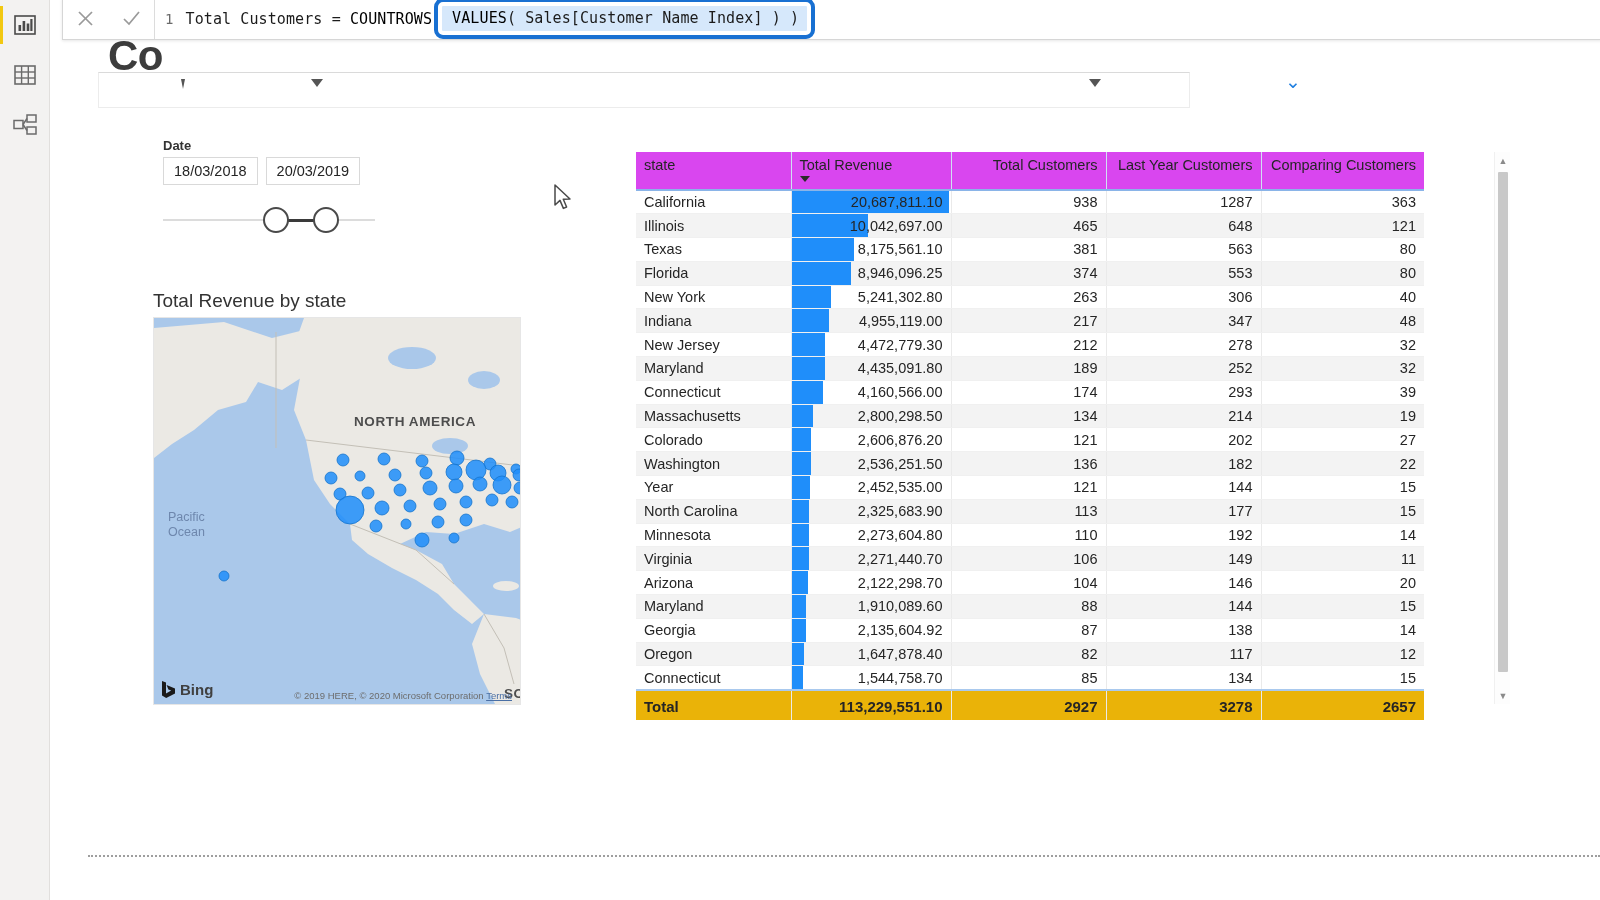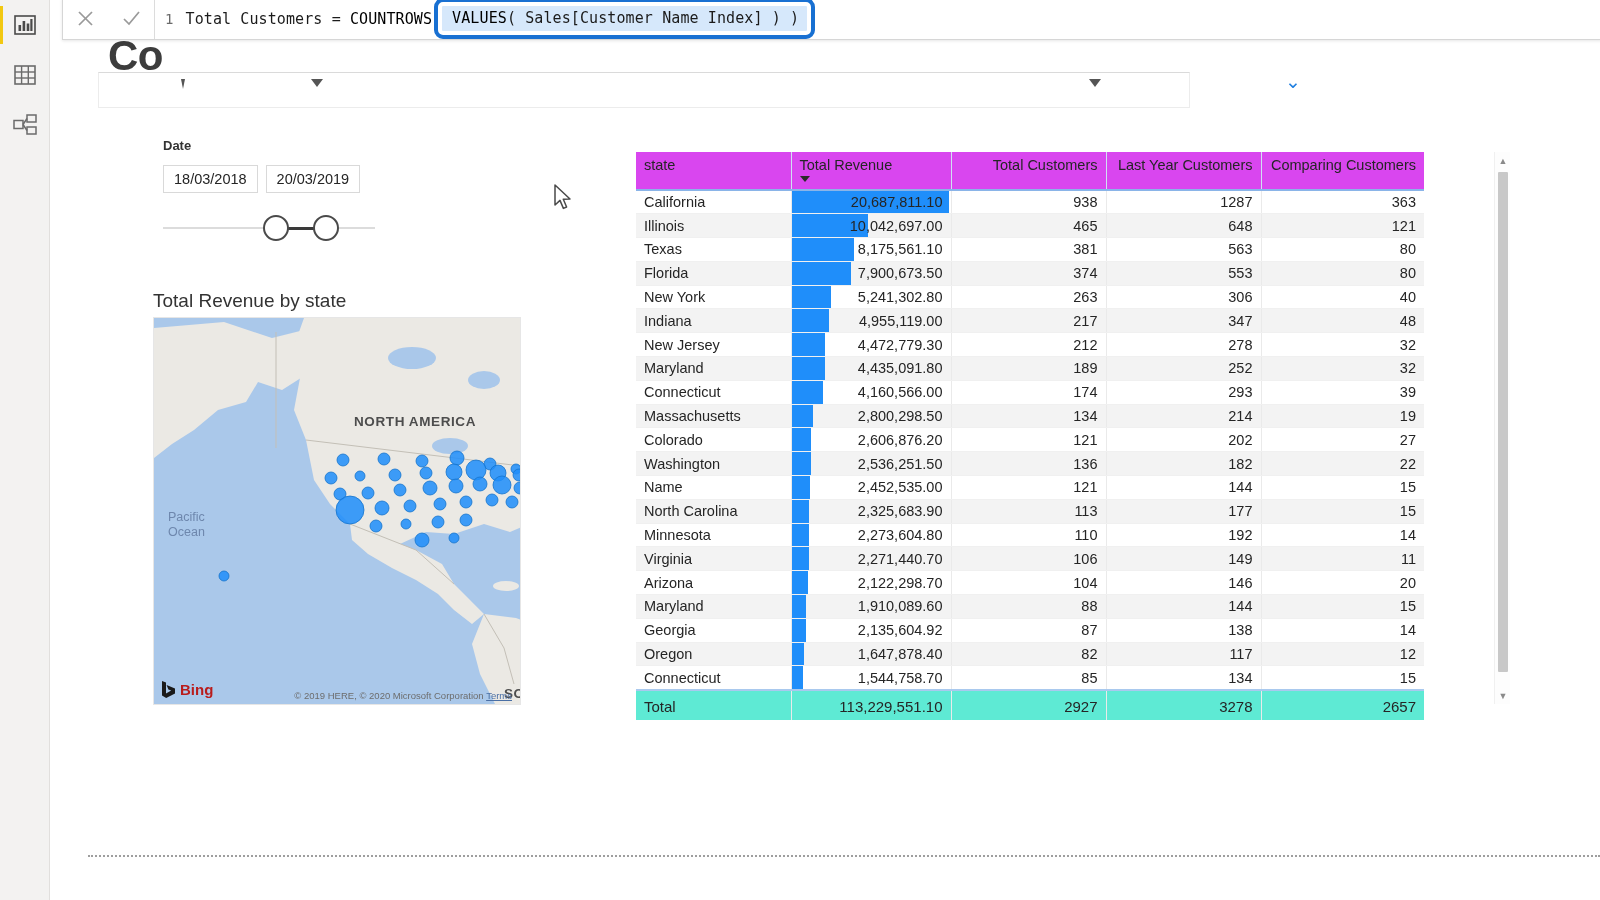--- a/index.html
+++ b/index.html
@@ -71,21 +71,21 @@
   .ribbon-strip .caret.thin {
     border-left-width: 2px; border-right-width: 2px; border-top-width: 10px;
   }
   .ribbon-chev {
     position: absolute; left: 1285px; top: 70px; z-index: 7;
     color: #1f7fe0; font-size: 19px;
   }
 
   
   .slicer { position: absolute; left: 163px; top: 138px; width: 230px; }
-  .slicer-label { font-size: 13px; font-weight: bold; color: #333; margin-bottom: 12px; }
+  .slicer-label { font-size: 13px; font-weight: bold; color: #333; margin-bottom: 4px; }
   .slicer-inputs { display: flex; gap: 8px; }
   .slicer-box {
     border: 1px solid #d9d9d9; background: #fff; padding: 5px 10px;
     font-size: 14.5px; color: #252525; min-width: 92px; text-align: center; cursor: pointer;
   }
   .slider-track {
     position: relative; margin-top: 22px; width: 212px; height: 26px;
   }
   .slider-line {
     position: absolute; left: 0; top: 12px; width: 212px; height: 2px; background: #dcdcdc;
@@ -110,21 +110,21 @@
   .map-svg { position: absolute; left: 0; top: 0; }
   .map-label {
     position: absolute; font-family: "Liberation Sans", sans-serif;
     font-weight: bold; color: #4d4d4d; pointer-events: none;
   }
   .lbl-na { left: 200px; top: 96px; font-size: 13.5px; letter-spacing: .6px; }
   .lbl-sa { left: 350px; top: 368px; font-size: 13.5px; letter-spacing: .6px; }
   .lbl-po { left: 14px; top: 192px; font-size: 12.5px; color: #6e87ad; font-weight: normal; line-height: 15px; }
   .bing {
     position: absolute; left: 8px; bottom: 6px; display: flex; align-items: center; gap: 5px;
-    color: #b91c1c; font-size: 15px; font-weight: bold;
+    color: #404040; font-size: 15px; font-weight: bold;
   }
   .attrib {
     position: absolute; right: 8px; bottom: 3px; font-size: 9.5px; color: #6d6d6d;
   }
   .attrib .terms { color: #4a6fa5; text-decoration: underline; }
 
   
   .tbl-wrap {
     position: absolute; left: 636px; top: 152px; width: 876px; height: 570px;
   }
@@ -151,22 +151,22 @@
   tr.alt td { background: #f3f3f3; }
   td.revcell {
     position: relative; text-align: right; padding-right: 8px;
     border-left: 1px solid #eaeaea;
   }
   .bar {
     position: absolute; left: 0; top: 0; bottom: 0; background: #1f8efa; z-index: 0;
   }
   .revtxt { position: relative; z-index: 1; }
   tr.total td {
-    font-weight: normal; font-size: 15px; border-top: 2px solid #a9c9ee;
-    border-bottom: none; background: #5eead4; padding-top: 6px; height: 30px;
+    font-weight: bold; font-size: 15px; border-top: 2px solid #a9c9ee;
+    border-bottom: none; background: #eab308; padding-top: 6px; height: 30px;
   }
   
   col.c-state { width: 155px; }
   col.c-rev   { width: 160px; }
   col.c-tc    { width: 155px; }
   col.c-lyc   { width: 155px; }
   col.c-cc    { width: 163px; }
 
   
   .vscroll {
@@ -410,21 +410,21 @@
           </tr>
           <tr>
             <td>Texas</td>
             <td class="revcell"><span class="bar" style="width: 62.0444px; background: rgb(31, 142, 250);"></span><span class="revtxt">8,175,561.10</span></td>
             <td class="num divc">381</td>
             <td class="num divc">563</td>
             <td class="num divc">80</td>
           </tr>
           <tr class="alt">
             <td>Florida</td>
-            <td class="revcell"><span class="bar" style="width: 59.9583px; background: rgb(31, 142, 250);"></span><span class="revtxt">7,900,673.50</span></td>
+            <td class="revcell"><span class="bar" style="width: 59.9583px; background: rgb(31, 142, 250);"></span><span class="revtxt">8,946,096.25</span></td>
             <td class="num divc">374</td>
             <td class="num divc">553</td>
             <td class="num divc">80</td>
           </tr>
           <tr>
             <td>New York</td>
             <td class="revcell"><span class="bar" style="width: 39.7763px; background: rgb(31, 142, 250);"></span><span class="revtxt">5,241,302.80</span></td>
             <td class="num divc">263</td>
             <td class="num divc">306</td>
             <td class="num divc">40</td>
@@ -472,21 +472,21 @@
             <td class="num divc">27</td>
           </tr>
           <tr class="alt">
             <td>Washington</td>
             <td class="revcell"><span class="bar" style="width: 19.2476px; background: rgb(31, 142, 250);"></span><span class="revtxt">2,536,251.50</span></td>
             <td class="num divc">136</td>
             <td class="num divc">182</td>
             <td class="num divc">22</td>
           </tr>
           <tr>
-            <td>Name</td>
+            <td>Year</td>
             <td class="revcell"><span class="bar" style="width: 18.6123px; background: rgb(31, 142, 250);"></span><span class="revtxt">2,452,535.00</span></td>
             <td class="num divc">121</td>
             <td class="num divc">144</td>
             <td class="num divc">15</td>
           </tr>
           <tr class="alt">
             <td>North Carolina</td>
             <td class="revcell"><span class="bar" style="width: 17.6496px; background: rgb(31, 142, 250);"></span><span class="revtxt">2,325,683.90</span></td>
             <td class="num divc">113</td>
             <td class="num divc">177</td>

